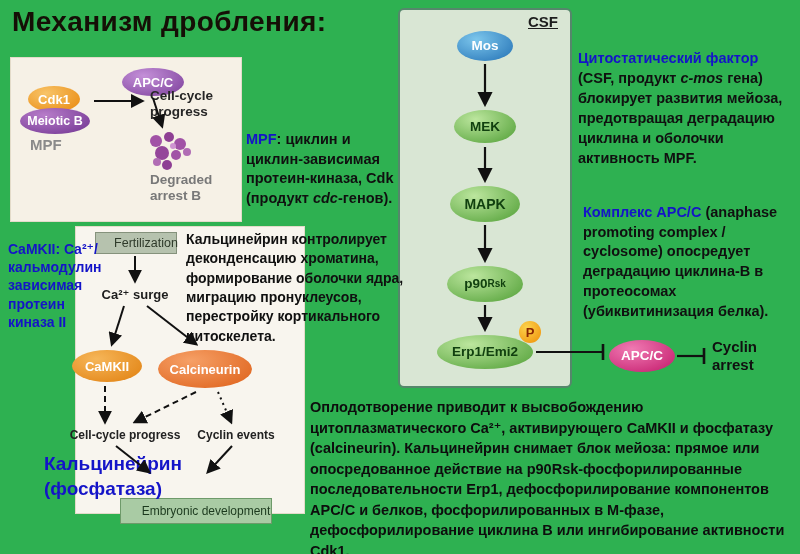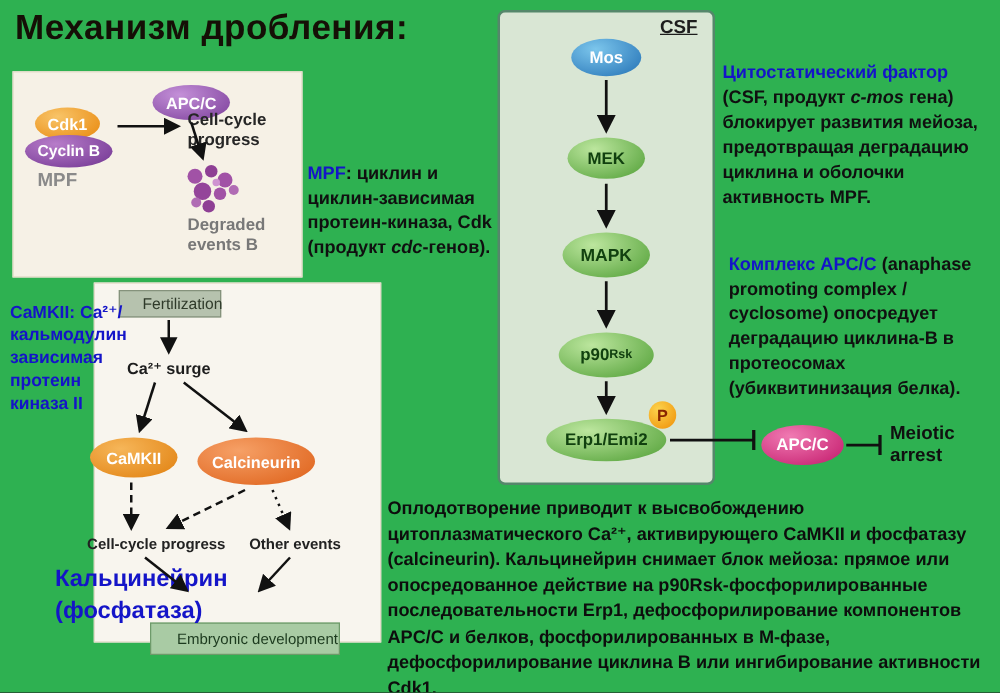--- a/index.html
+++ b/index.html
@@ -86,54 +86,55 @@
   <h1 class="title">Механизм дробления:</h1>
 
   <section class="panel mpf-panel"></section>
   <div class="oval o-apcc1">
       <span>APC/C</span>
     </div>
   <div class="oval o-cdk1">
       <span>Cdk1</span>
     </div>
   <div class="oval o-cyclinb">
-      <span>Cyclin B</span>
+      <span>Meiotic B</span>
     </div>
   <div class="diagram-label lbl-mpf">MPF</div>
   <div class="diagram-label lbl-cellcycle1">Cell-cycle progress</div>
-  <div class="diagram-label lbl-degraded">Degraded events B</div>
+  <div class="diagram-label lbl-degraded">Degraded arrest B</div>
 
   <p class="note mpf-note"><span class="blue">MPF</span><span>: циклин и циклин-зависимая протеин-киназа, Cdk (продукт </span><i>cdc</i><span>-генов).</span></p>
 
   <p class="note note-blue camkii-note">CaMKII: Ca²⁺/кальмодулинзависимая протеин киназа II</p>
   <p class="note note-blue calcineurin-note">Кальцинейрин (фосфатаза)</p>
 
   <section class="panel fert-panel"></section>
   <div class="dbox fert-box">Fertilization</div>
   <div class="diagram-label lbl-casurge">Ca²⁺ surge</div>
   <div class="oval o-calcineurin">Calcineurin</div>
   <div class="oval o-camkii2">CaMKII</div>
   <div class="diagram-label lbl-cellcycle2">Cell-cycle progress</div>
-  <div class="diagram-label lbl-otherev">Other events</div>
+  <div class="diagram-label lbl-otherev">Cyclin events</div>
   <div class="dbox embryo-box">Embryonic development</div>
 
+  <p class="note mid-note">Кальцинейрин контролирует деконденсацию хроматина, формирование оболочки ядра, миграцию пронуклеусов, перестройку кортикального цитоскелета.</p>
 
   <section class="panel csf-panel"></section>
   <div class="diagram-label lbl-csf">CSF</div>
   <div class="oval o-mos">Mos</div>
   <div class="oval o-mek">MEK</div>
   <div class="oval o-mapk">MAPK</div>
   <div class="oval o-p90">
       <span>p90</span>
       <sup>Rsk</sup>
     </div>
   <div class="oval o-erp1">Erp1/Emi2</div>
   <div class="p-badge">P</div>
   <div class="oval o-apcc2">APC/C</div>
-  <div class="diagram-label lbl-meiotic">Meiotic arrest</div>
+  <div class="diagram-label lbl-meiotic">Cyclin arrest</div>
 
   <p class="note csf-note"><span class="blue">Цитостатический фактор</span><span> (CSF, продукт </span><i>c-mos</i><span> гена) блокирует развития мейоза, предотвращая деградацию циклина и оболочки активность MPF.</span></p>
   <p class="note apcc-note"><span class="blue">Комплекс APC/C</span><span> (anaphase promoting complex / cyclosome) опосредует деградацию циклина-B в протеосомах (убиквитинизация белка).</span></p>
 
   <p class="note bottom-note">Оплодотворение приводит к высвобождению цитоплазматического Ca²⁺, активирующего CaMKII и фосфатазу (calcineurin). Кальцинейрин снимает блок мейоза: прямое или опосредованное действие на p90Rsk-фосфорилированные последовательности Erp1, дефосфорилирование компонентов APC/C и белков, фосфорилированных в M-фазе, дефосфорилирование циклина B или ингибирование активности Cdk1.</p>
 
   <svg class="overlay" width="800" height="554" viewBox="0 0 800 554">
     <defs>
       <marker id="arr" viewBox="0 0 10 10" refX="8" refY="5" markerWidth="7" markerHeight="7" orient="auto-start-reverse">
         <path d="M0,0 L10,5 L0,10 z" fill="#111"></path>

